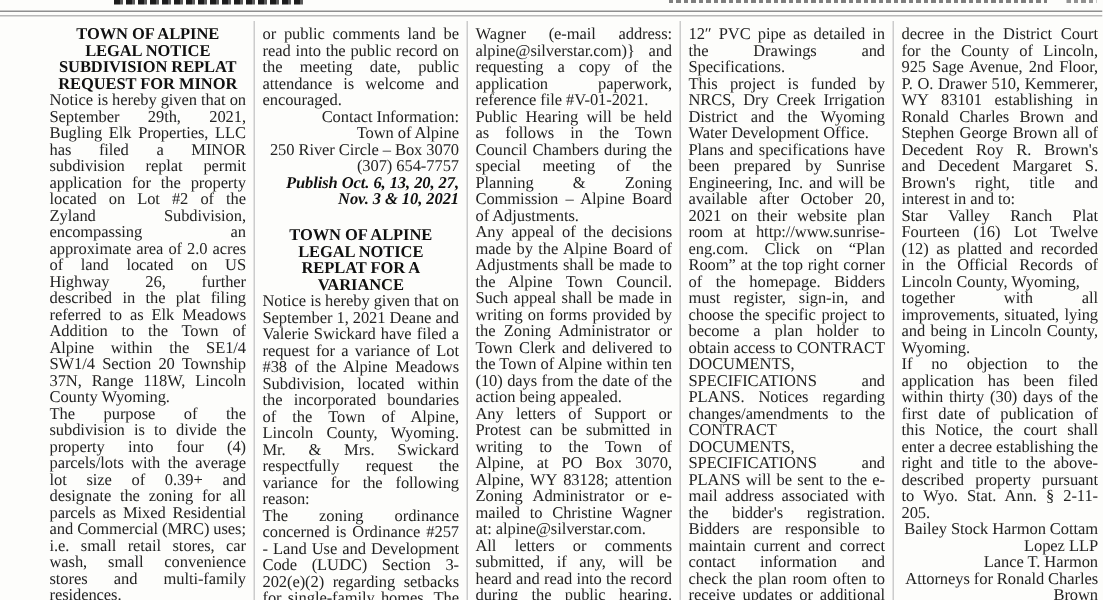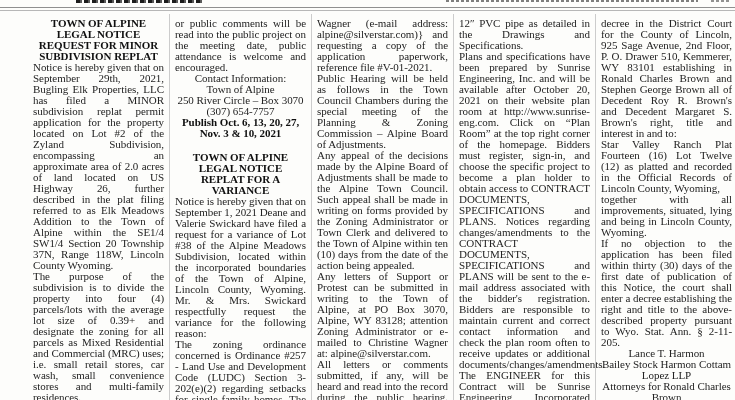--- a/index.html
+++ b/index.html
@@ -22,47 +22,47 @@
   .columns { position:absolute; left:33px; top:14px; width:699px; height:386px;
     display:flex; gap:11px; overflow:hidden; }
   .col { flex:0 0 131px; width:131px; padding-top:4px;
     font-size:11px; line-height:11px; color:#232323;
     letter-spacing:-0.05px; }
   .vrule { position:absolute; top:14px; height:386px; width:1px; background:#cccccc; }
   .vr1{left:169px}.vr2{left:311px}.vr3{left:453px}.vr4{left:595px}
   .heading { font-weight:bold; text-align:center; color:#101010; }
   .col .heading:not(:first-child) { margin-top:13px; }
   .para { text-align:justify; }
-  .address div { text-align:center; }
+  .address div { text-align:right; }
   .publish { font-weight:bold; color:#101010; }
-  .publish.right { text-align:center; }
+  .publish.right { text-align:right;font-style:italic; }
   .publish.left  { text-align:right;margin-top:16px; }
 </style>
 </head>
 <body>
 
 <div class="page">
   <div class="frag frag-left"></div>
   <div class="frag frag-right"></div>
   <div class="frag frag-corner"></div>
   <div class="top-rule"></div>
 
   <div class="columns" id="columns">
       <div class="col">
         <div class="heading">
           <div>TOWN OF ALPINE</div>
           <div>LEGAL NOTICE</div>
+          <div>SUBDIVISION REPLAT</div>
           <div>REQUEST FOR MINOR</div>
-          <div>SUBDIVISION REPLAT</div>
         </div>
         <div class="para">Notice is hereby given that on September 29th, 2021, Bugling Elk Properties, LLC has filed a MINOR subdivision replat permit application for the property located on Lot #2 of the Zyland Subdivision, encompassing an approximate area of 2.0 acres of land located on US Highway 26, further described in the plat filing referred to as Elk Meadows Addition to the Town of Alpine within the SE1/4 SW1/4 Section 20 Township 37N, Range 118W, Lincoln County Wyoming.</div>
         <div class="para">The purpose of the subdivision is to divide the property into four (4) parcels/lots with the average lot size of 0.39+ and designate the zoning for all parcels as Mixed Residential and Commercial (MRC) uses; i.e. small retail stores, car wash, small convenience stores and multi-family residences.</div>
       </div>
       <div class="col">
-        <div class="para">or public comments will be read into the public project on the meeting date, public attendance is welcome and encouraged.</div>
+        <div class="para">or public comments land be read into the public record on the meeting date, public attendance is welcome and encouraged.</div>
         <div class="address">
           <div>Contact Information:</div>
           <div>Town of Alpine</div>
           <div>250 River Circle – Box 3070</div>
           <div>(307) 654-7757</div>
         </div>
         <div class="publish right">Publish Oct. 6, 13, 20, 27, Nov. 3 &amp; 10, 2021</div>
         <div class="heading">
           <div>TOWN OF ALPINE</div>
           <div>LEGAL NOTICE</div>
@@ -73,30 +73,31 @@
       </div>
       <div class="col">
         <div class="para">Wagner (e-mail address: alpine@silverstar.com)} and requesting a copy of the application paperwork, reference file #V-01-2021.</div>
         <div class="para">Public Hearing will be held as follows in the Town Council Chambers during the special meeting of the Planning &amp; Zoning Commission – Alpine Board of Adjustments.</div>
         <div class="para">Any appeal of the decisions made by the Alpine Board of Adjustments shall be made to the Alpine Town Council. Such appeal shall be made in writing on forms provided by the Zoning Administrator or Town Clerk and delivered to the Town of Alpine within ten (10) days from the date of the action being appealed.</div>
         <div class="para">Any letters of Support or Protest can be submitted in writing to the Town of Alpine, at PO Box 3070, Alpine, WY 83128; attention Zoning Administrator or e-mailed to Christine Wagner at: alpine@silverstar.com.</div>
         <div class="para">All letters or comments submitted, if any, will be heard and read into the record during the public hearing. Public hearings are held</div>
       </div>
       <div class="col">
         <div class="para">12″ PVC pipe as detailed in the Drawings and Specifications.</div>
+        <div class="para">This project is funded by NRCS, Dry Creek Irrigation District and the Wyoming Water Development Office.</div>
         <div class="para">Plans and specifications have been prepared by Sunrise Engineering, Inc. and will be available after October 20, 2021 on their website plan room at http://www.sunrise-eng.com. Click on “Plan Room” at the top right corner of the homepage. Bidders must register, sign-in, and choose the specific project to become a plan holder to obtain access to CONTRACT DOCUMENTS, SPECIFICATIONS and PLANS. Notices regarding changes/amendments to the CONTRACT DOCUMENTS, SPECIFICATIONS and PLANS will be sent to the e-mail address associated with the bidder's registration. Bidders are responsible to maintain current and correct contact information and check the plan room often to receive updates or additional documents/changes/amendments. The ENGINEER for this Contract will be Sunrise Engineering, Incorporated and they will be represented by Kevin</div>
       </div>
       <div class="col">
         <div class="para">decree in the District Court for the County of Lincoln, 925 Sage Avenue, 2nd Floor, P. O. Drawer 510, Kemmerer, WY 83101 establishing in Ronald Charles Brown and Stephen George Brown all of Decedent Roy R. Brown's and Decedent Margaret S. Brown's right, title and interest in and to:</div>
         <div class="para">Star Valley Ranch Plat Fourteen (16) Lot Twelve (12) as platted and recorded in the Official Records of Lincoln County, Wyoming,</div>
         <div class="para">together with all improvements, situated, lying and being in Lincoln County, Wyoming.</div>
         <div class="para">If no objection to the application has been filed within thirty (30) days of the first date of publication of this Notice, the court shall enter a decree establishing the right and title to the above-described property pursuant to Wyo. Stat. Ann. § 2-11-205.</div>
         <div class="address">
+          <div>Bailey Stock Harmon Cottam Lopez LLP</div>
           <div>Lance T. Harmon</div>
-          <div>Bailey Stock Harmon Cottam Lopez LLP</div>
           <div>Attorneys for Ronald Charles Brown</div>
           <div>6234 Yellowstone Rd</div>
           <div>Cheyenne, WY 82009</div>
         </div>
         <div class="publish left">Publish Oct. 27 &amp; Nov. 3, 2021</div>
       </div>
     </div>
 
   <div class="vrule vr1"></div>
   <div class="vrule vr2"></div>

